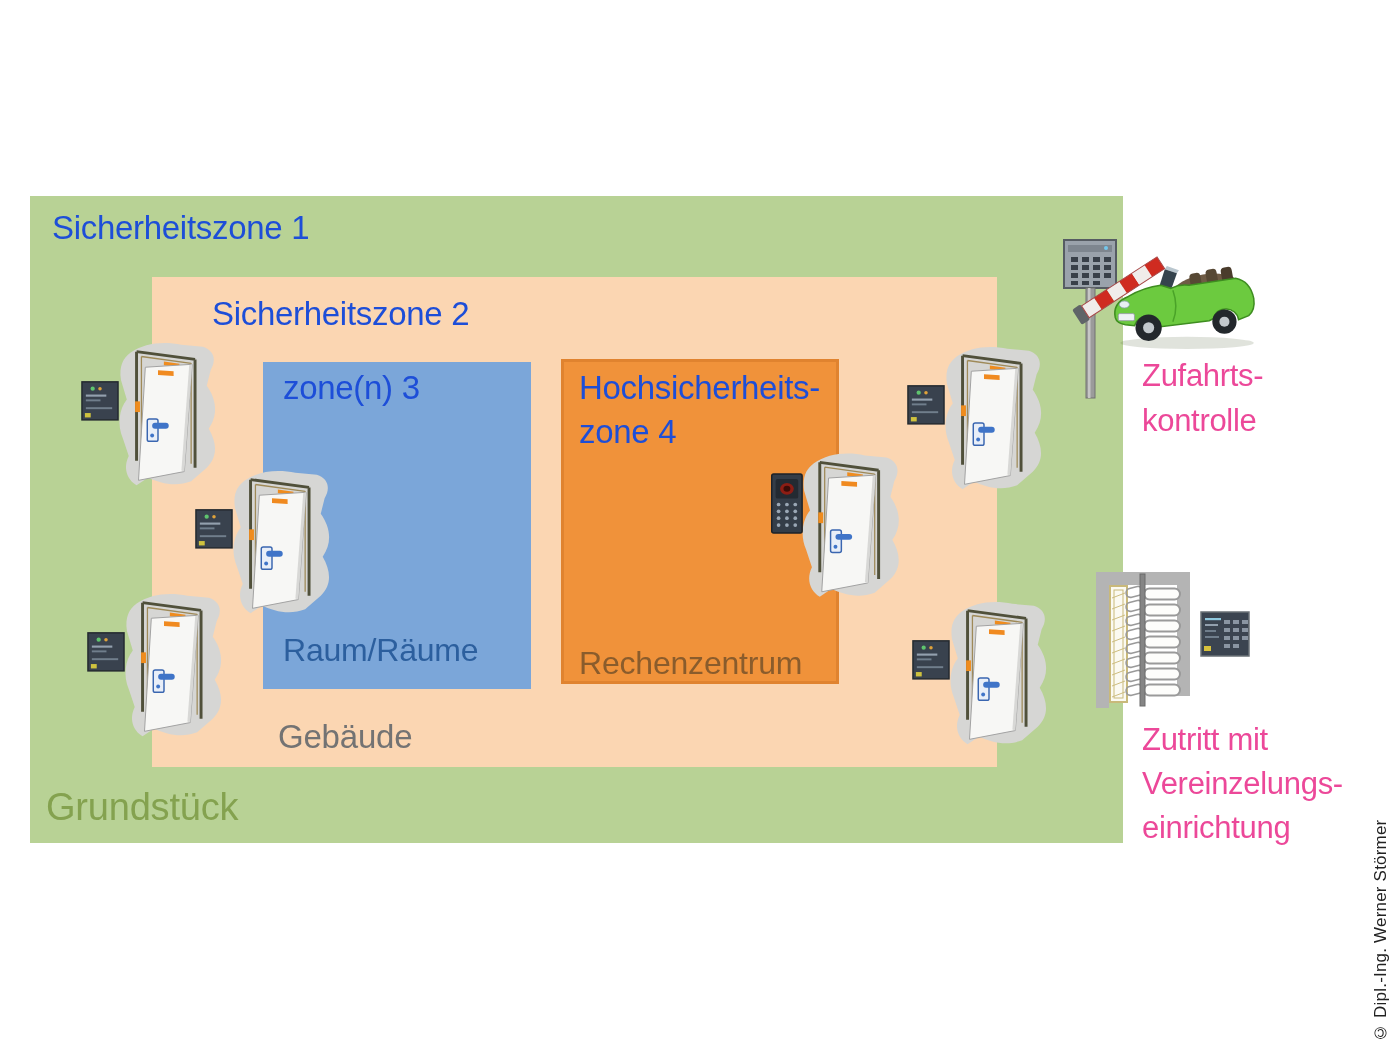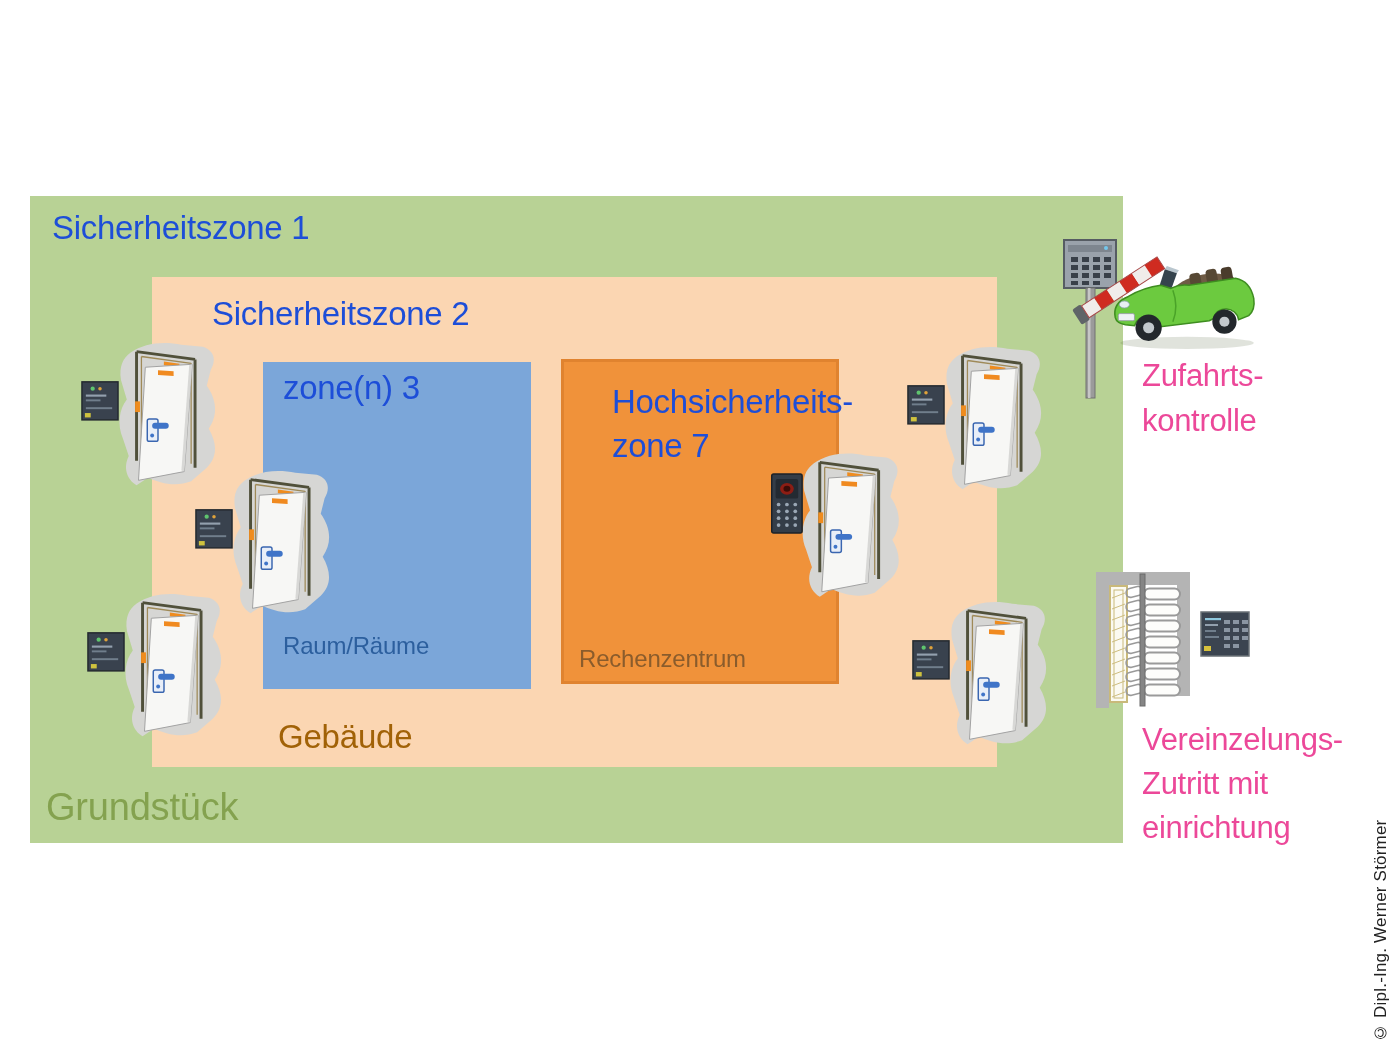--- a/index.html
+++ b/index.html
@@ -7,22 +7,22 @@
   .stage{position:absolute;left:0;top:0;width:1400px;height:1050px;overflow:hidden;}
   .zone{position:absolute;box-sizing:border-box;}
   .z1{left:30px;top:196px;width:1093px;height:647px;}
   .z2{left:152px;top:277px;width:845px;height:490px;}
   .z3{left:263px;top:362px;width:268px;height:327px;}
   .z4{left:561px;top:359px;width:278px;height:325px;border:3px solid transparent;}
   .lbl{position:absolute;font-size:33px;color:#1d4ed8;letter-spacing:-0.3px;line-height:44px;white-space:nowrap;}
   .l-z1{left:52px;top:206px;}
   .l-z2{left:176px;top:292px;margin-left:36px;}
   .l-z3{left:283px;top:366px;}
-  .l-z4{left:579px;top:380px;margin-left:33px;}
-  .sub{position:absolute;font-size:24px;letter-spacing:-0.2px;white-space:nowrap;}
+  .l-z4{left:579px;top:366px;}
+  .sub{position:absolute;font-size:32px;letter-spacing:-0.2px;white-space:nowrap;}
   .s-z3{left:283px;top:632px;}
   .s-z4{left:579px;top:637px;}
   .s-z2{left:278px;top:718px;font-size:33px;}
   .s-z1{left:46px;top:786px;font-size:38px;}
   .callout{position:absolute;font-size:31px;color:#ec4899;letter-spacing:-0.3px;white-space:nowrap;}
   .c1{left:1142px;top:353px;line-height:45px;}
   .c2{left:1142px;top:718px;line-height:44px;}
   .credit{position:absolute;left:1371px;top:816px;height:226px;font-size:17px;color:#222;
     writing-mode:vertical-rl;transform:rotate(180deg);white-space:nowrap;letter-spacing:0.2px;}
   svg.icon{position:absolute;overflow:visible;}
@@ -96,26 +96,26 @@
   <div class="zone z3" style="background-color: rgb(123, 166, 217);"></div>
   <div class="zone z4" style="background-color: rgb(240, 146, 58); border-color: rgb(224, 131, 47);"></div>
 
   <div class="lbl l-z1">Sicherheitszone 1</div>
   <div class="lbl l-z2">Sicherheitszone 2</div>
   <div class="lbl l-z3">
     <div>zone(n) 3</div>
   </div>
   <div class="lbl l-z4">
     <div>Hochsicherheits-</div>
-    <div>zone 7</div>
+    <div>zone 4</div>
   </div>
 
   <div class="sub s-z3" style="color: rgb(44, 95, 158);">Raum/Räume</div>
   <div class="sub s-z4" style="color: rgb(138, 92, 44); margin-top: 8px;">Rechenzentrum</div>
-  <div class="sub s-z2" style="color: #a16207;">Gebäude</div>
+  <div class="sub s-z2" style="color: #737373;">Gebäude</div>
   <div class="sub s-z1" style="color: rgb(132, 162, 79);">Grundstück</div>
 
   <svg class="icon door d1" viewBox="0 0 160 160">
       <use href="#g-door"></use>
     </svg>
   <svg class="icon door d2" viewBox="0 0 160 160">
       <use href="#g-door"></use>
     </svg>
   <svg class="icon door d3" viewBox="0 0 160 160">
       <use href="#g-door"></use>
@@ -230,20 +230,20 @@
     <rect x="24" y="33" width="6" height="4" fill="#8a95a2"></rect>
       <rect x="33" y="33" width="6" height="4" fill="#8a95a2"></rect>
     <rect x="4" y="35" width="7" height="5" fill="#d8c23c"></rect>
   </svg>
 
   <div class="callout c1">
     <div>Zufahrts-</div>
     <div>kontrolle</div>
   </div>
   <div class="callout c2">
+    <div>Zutritt mit</div>
     <div>Vereinzelungs-</div>
-    <div>Zutritt mit</div>
     <div>einrichtung</div>
   </div>
 
   <div class="credit">© Dipl.-Ing. Werner Störmer</div>
 
 </div>
 
 </body></html>

